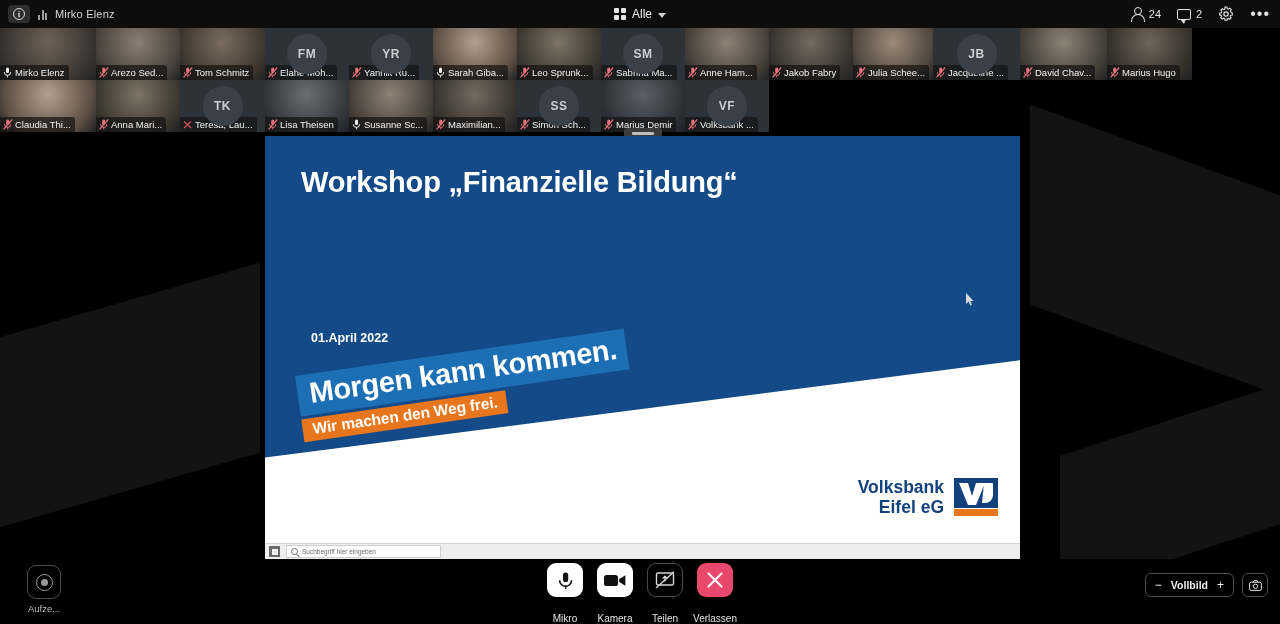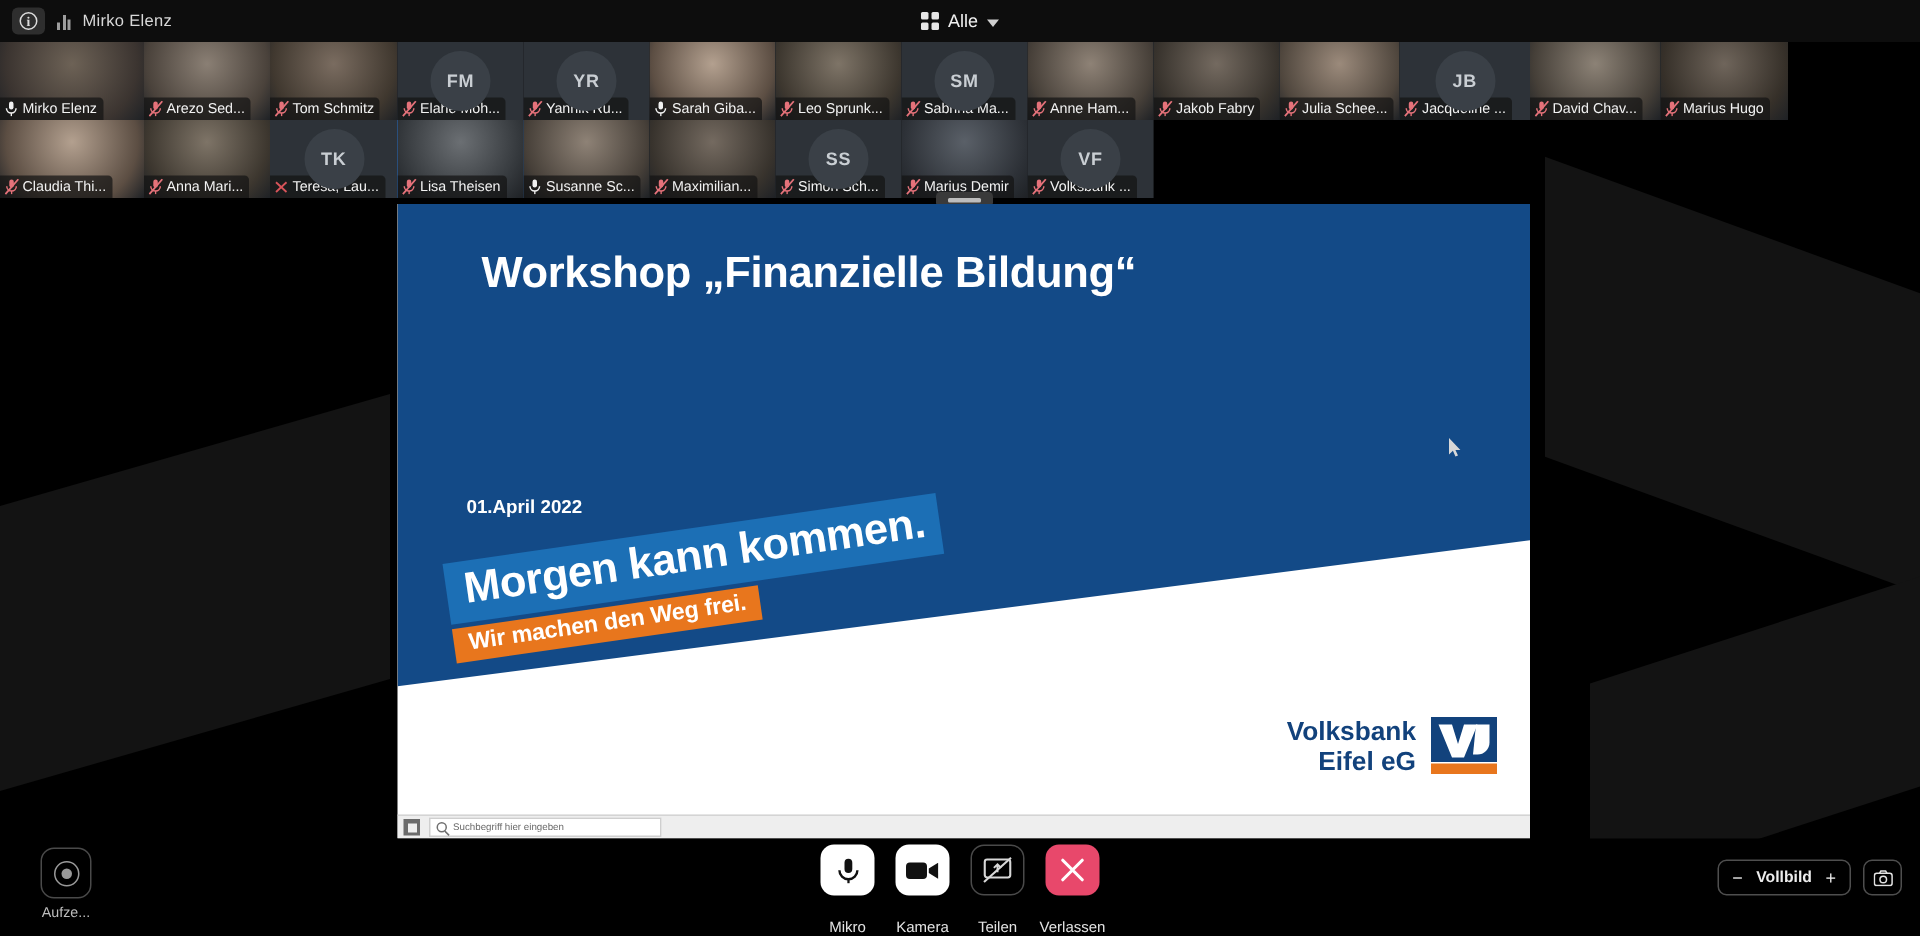--- a/index.html
+++ b/index.html
@@ -91,21 +91,21 @@
   }
   .drag-handle i { display:block; width:22px; height:3px; background:#bdbdbd; border-radius:1px; }
 
   .slide { position:absolute; inset:0; background:#fff; overflow:hidden; }
   .slide-blue {
     position:absolute; left:0; top:0; width:100%; height:100%;
     background:#134a87;
     clip-path: polygon(0 0, 100% 0, 100% 53%, 0 76%);
   }
   .slide-title {
-    position:absolute; left:56px; top:30px; width:640px;
+    position:absolute; left:36px; top:30px; width:640px;
     color:#fff; font-size:29px; font-weight:bold; letter-spacing:-.2px;
   }
   .slide-title .l2 { display:block; margin-top:40px; }
   .slide-date {
     position:absolute; left:46px; top:195px; color:#ffffff;
     font-size:12.5px; font-weight:600;
   }
   .claim {
     position:absolute; left:30px; top:240px;
     transform: rotate(-8.2deg); transform-origin: left top;
@@ -201,20 +201,37 @@
       <div class="grid-icon">
           <span></span>
           <span></span>
           <span></span>
           <span></span>
         </div>
       <div class="view-label">Alle</div>
       <div class="chev"></div>
     </div>
 
+    <div class="topbar-right">
+      <div class="tr-item">
+        <span class="person-icon"></span>
+        <span>24</span>
+      </div>
+      <div class="tr-item">
+        <span class="chat-icon"></span>
+        <span>2</span>
+      </div>
+      <div class="gear-icon">
+        <svg width="16" height="16" viewBox="0 0 16 16">
+            <path d="M8 5.2A2.8 2.8 0 1 0 8 10.8 2.8 2.8 0 0 0 8 5.2zm0 1.3a1.5 1.5 0 1 1 0 3 1.5 1.5 0 0 1 0-3z" fill="#e3e3e3"></path>
+            <path d="M7 1h2l.3 1.6 1.2.5 1.4-.9 1.4 1.4-.9 1.4.5 1.2L14.3 7v2l-1.6.3-.5 1.2.9 1.4-1.4 1.4-1.4-.9-1.2.5L9 14.3H7l-.3-1.6-1.2-.5-1.4.9-1.4-1.4.9-1.4-.5-1.2L1.7 9V7l1.6-.3.5-1.2-.9-1.4 1.4-1.4 1.4.9 1.2-.5z" fill="none" stroke="#e3e3e3" stroke-width="1.1"></path>
+          </svg>
+      </div>
+      <div class="dots">•••</div>
+    </div>
   </div>
 
   <div class="strip">
     <div class="strip-row" id="row1">
         <div class="tile active" style="width: 96px;">
           <div class="tile-photo" style="background:radial-gradient(circle at 50% 28%, #6d6256 0%, #3b3430 72%, #1e2125 100%);"></div>
           <div class="namebar">
             <span class="micmute">
               <svg width="9" height="11" viewBox="0 0 9 11">
                 <rect x="3" y=".6" width="3" height="5.4" rx="1.5" fill="#f0f0f0"></rect>

